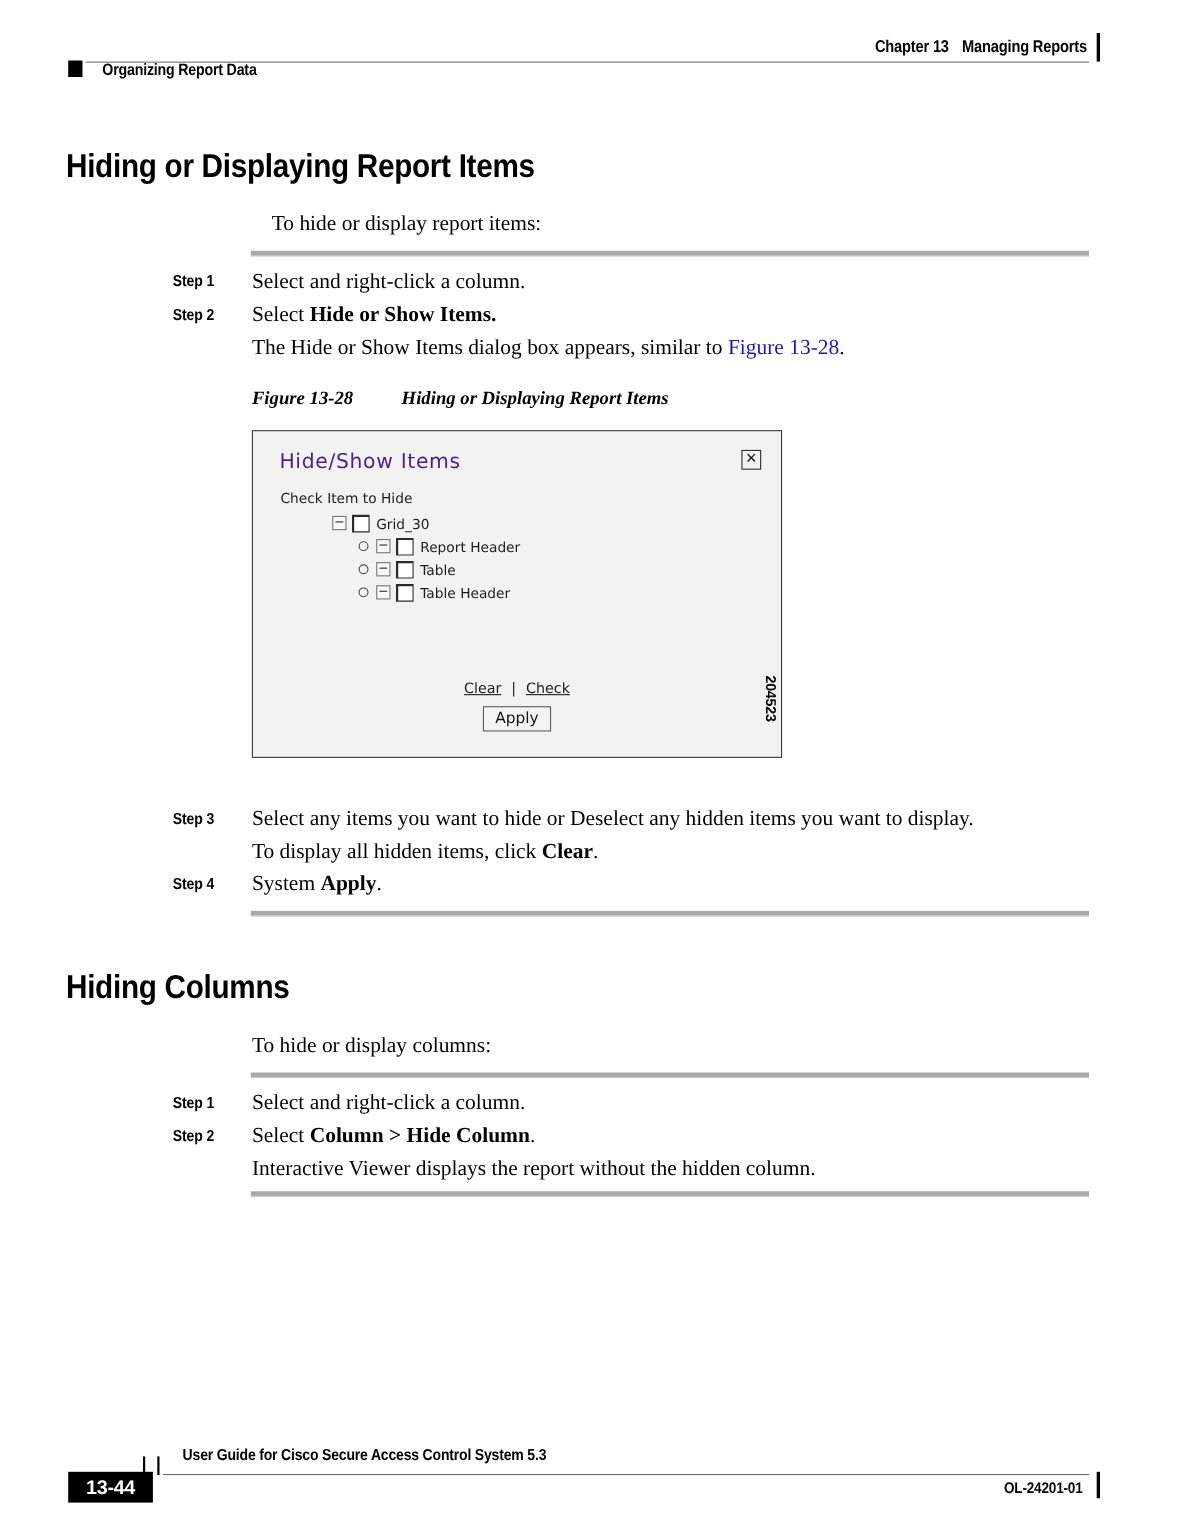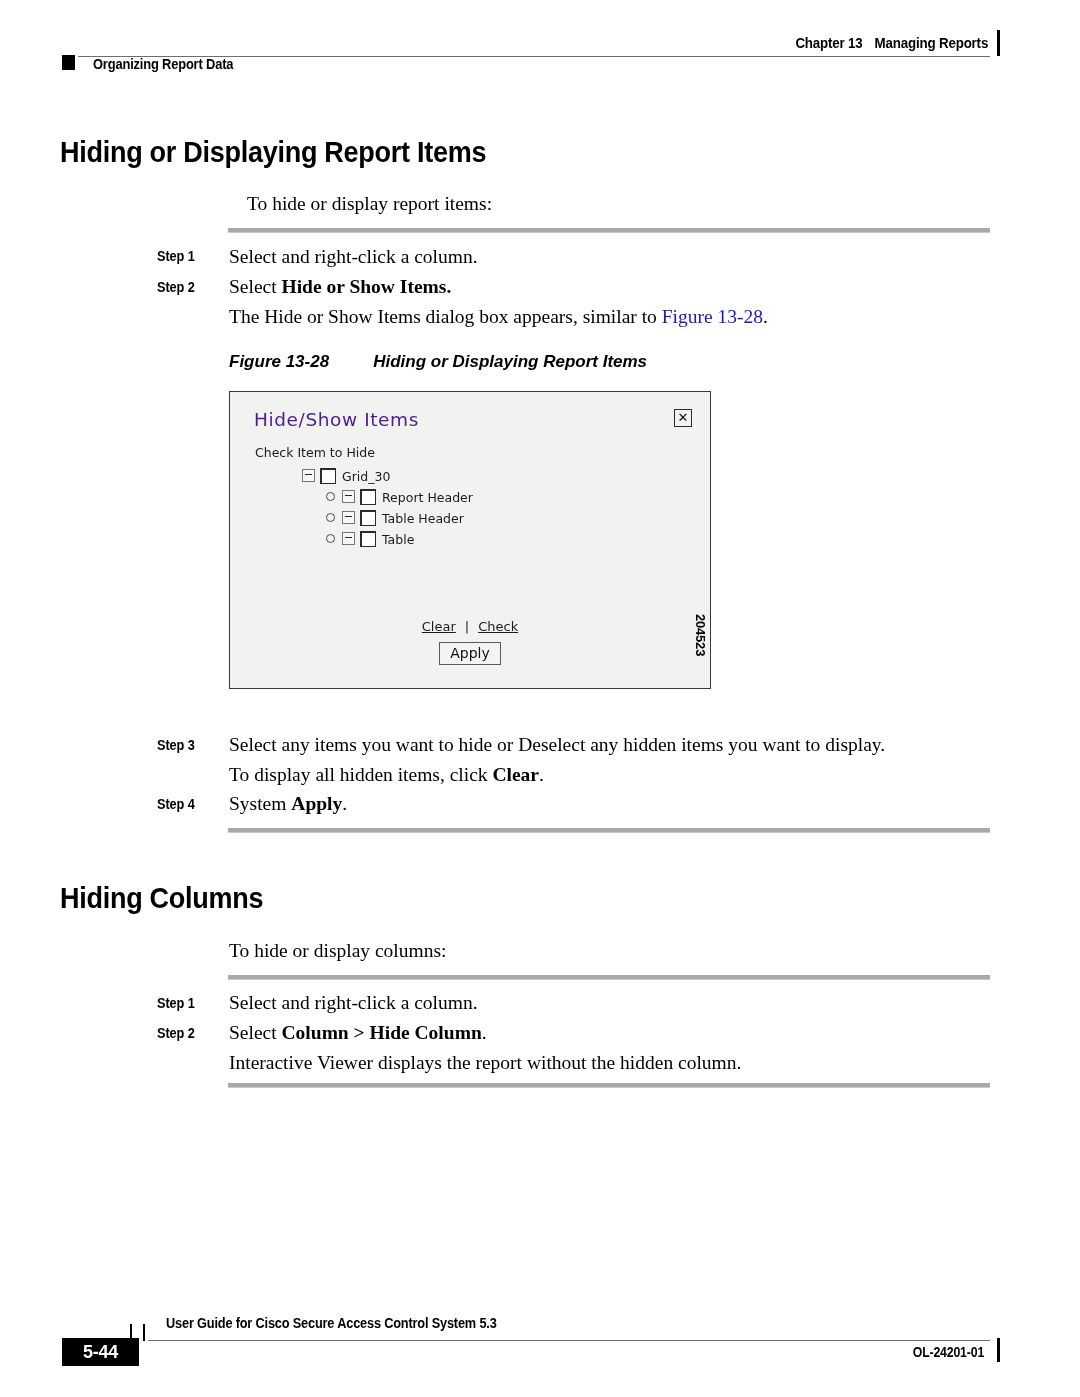--- a/index.html
+++ b/index.html
@@ -111,21 +111,21 @@
     width: 762px;
     height: 4px;
     background: #a9a9a9;
     border-bottom: 1px solid #c9c9c9;
   }
 
   
   .fig-caption {
     position: absolute;
     left: 229px;
-    font-family: Liberation Sans, sans-serif;
+    font-family: Liberation Serif, serif;
     font-weight: bold;
     font-style: italic;
     font-size: 17px;
     white-space: nowrap;
   }
   .fig-caption .cap-gap { display:inline-block; width: 44px; }
 
   
   #figure-hide-show {
     position: absolute;
@@ -363,24 +363,24 @@
     <div class="dlg-sub">Check Item to Hide</div>
 
     <div class="tree">
       <div class="tree-row level-0">
         <span class="expander"></span><span class="cbox"></span><span class="tlabel">Grid_30</span>
       </div>
       <div class="tree-row level-1">
         <span class="bullet"></span><span class="expander"></span><span class="cbox"></span><span class="tlabel">Report Header</span>
       </div>
       <div class="tree-row level-1">
-        <span class="bullet"></span><span class="expander"></span><span class="cbox"></span><span class="tlabel">Table Header</span>
+        <span class="bullet"></span><span class="expander"></span><span class="cbox"></span><span class="tlabel">Table</span>
       </div>
       <div class="tree-row level-1">
-        <span class="bullet"></span><span class="expander"></span><span class="cbox"></span><span class="tlabel">Table</span>
+        <span class="bullet"></span><span class="expander"></span><span class="cbox"></span><span class="tlabel">Table Header</span>
       </div>
     </div>
 
     <div class="dlg-links">
       <span class="lnk">Clear</span><span class="sep">|</span><span class="lnk">Check</span>
     </div>
     <div class="dlg-apply">Apply</div>
   </div>
 </div>
 
@@ -411,15 +411,15 @@
 <div class="body-line" style="top:1051px;">Interactive Viewer displays the report without the hidden column.</div>
 
 <div class="hrule" style="top:1083px;"></div>
 
 <div id="page-footer">
   <div class="ftr-title">User Guide for Cisco Secure Access Control System 5.3</div>
   <div class="ftr-rule"></div>
   <div class="ftr-tick-a"></div>
   <div class="ftr-tick-b"></div>
   <div class="ftr-tick-right"></div>
-  <div class="ftr-pagebox">5-44</div>
+  <div class="ftr-pagebox">13-44</div>
   <div class="ftr-docid">OL-24201-01</div>
 </div>
 
 </body></html>

